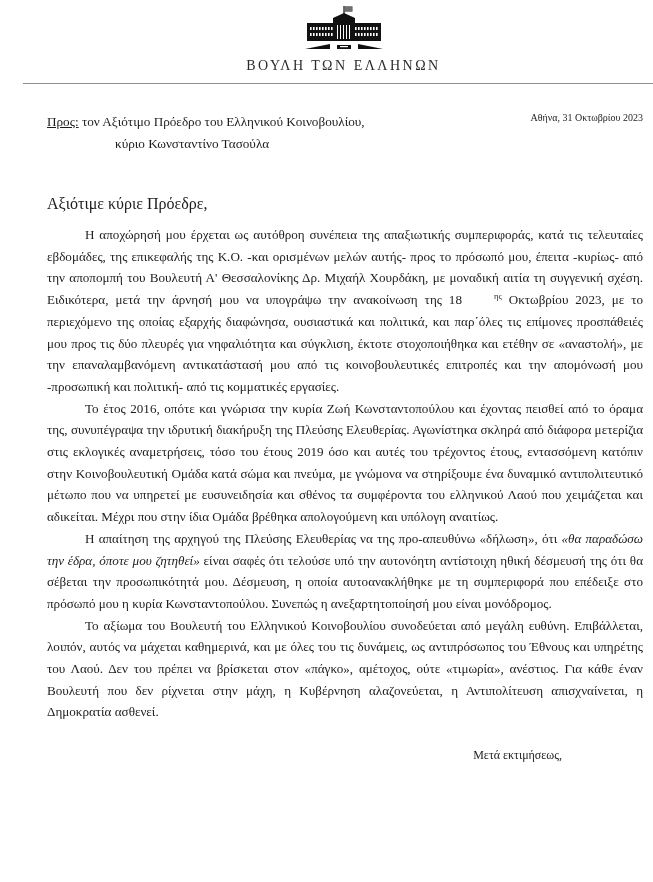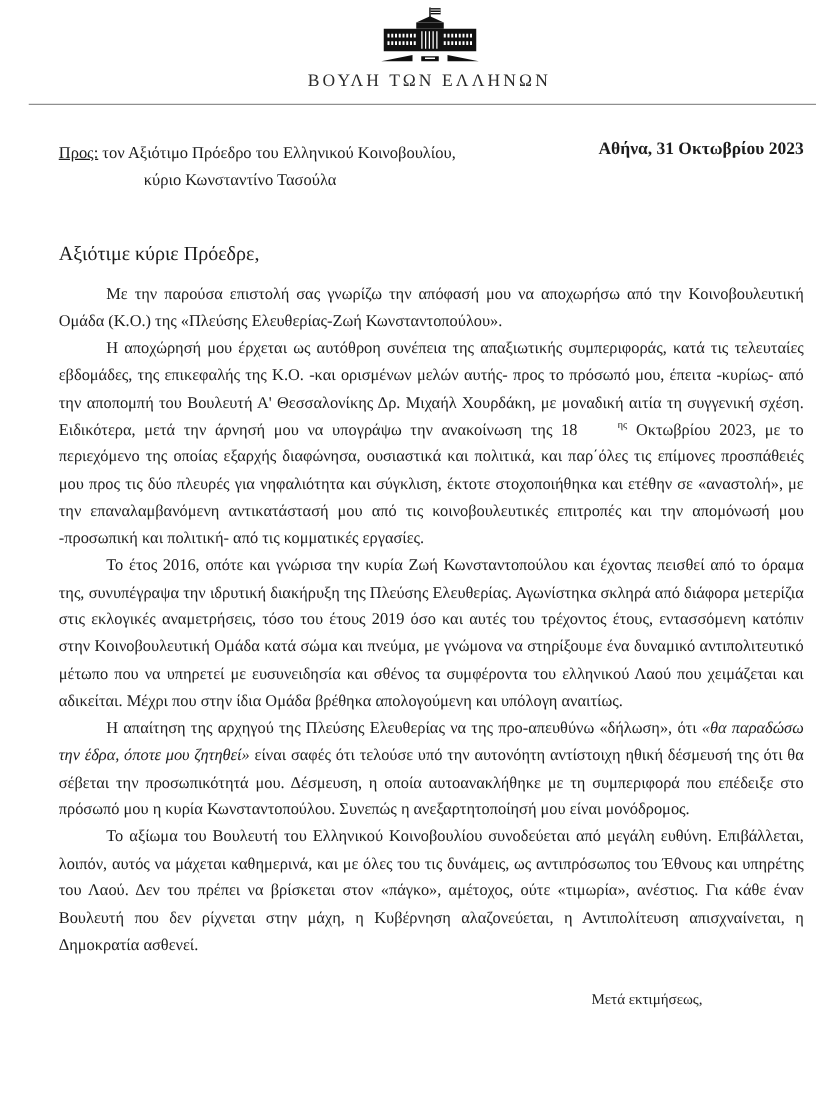--- a/index.html
+++ b/index.html
@@ -47,24 +47,24 @@
     font-size: 13.2px;
     line-height: 22px;
   }
   .recipient-label {
     text-decoration: underline;
   }
   .recipient-line2 {
     margin-left: 68px;
   }
   .date {
-    font-size: 14px;
+    font-size: 10px;
     white-space: nowrap;
     padding-top: 1px;
-    font-weight: bold;
+    font-weight: normal;
   }
   .salutation {
     margin: 40px 0 0 30px;
     font-size: 16px;
     font-family: Liberation Serif, serif;
   }
   .body-text {
     margin: 11px 27px 0 30px;
     font-size: 13.1px;
     line-height: 21.7px;
@@ -165,21 +165,20 @@
     <div class="recipient">
       <div><span class="recipient-label">Προς:</span>&nbsp;<span>τον Αξιότιμο Πρόεδρο του Ελληνικού Κοινοβουλίου,</span></div>
       <div class="recipient-line2">κύριο Κωνσταντίνο Τασούλα</div>
     </div>
     <div class="date">Αθήνα, 31 Οκτωβρίου 2023</div>
   </div>
 
   <div class="salutation">Αξιότιμε κύριε Πρόεδρε,</div>
 
   <div class="body-text">
-    <p>Με την παρούσα επιστολή σας γνωρίζω την απόφασή μου να αποχωρήσω από την Κοινοβουλευτική Ομάδα (Κ.Ο.) της «Πλεύσης Ελευθερίας-Ζωή Κωνσταντοπούλου».</p>
     <p><span>Η αποχώρησή μου έρχεται ως αυτόθροη συνέπεια της απαξιωτικής συμπεριφοράς, κατά τις τελευταίες εβδομάδες, της επικεφαλής της Κ.Ο. -και ορισμένων μελών αυτής- προς το πρόσωπό μου, έπειτα -κυρίως- από την αποπομπή του Βουλευτή Α' Θεσσαλονίκης Δρ. Μιχαήλ Χουρδάκη, με μοναδική αιτία τη συγγενική σχέση. Ειδικότερα, μετά την άρνησή μου να υπογράψω την ανακοίνωση της 18</span><sup>ης</sup><span> Οκτωβρίου 2023, με το περιεχόμενο της οποίας εξαρχής διαφώνησα, ουσιαστικά και πολιτικά, και παρ΄όλες τις επίμονες προσπάθειές μου προς τις δύο πλευρές για νηφαλιότητα και σύγκλιση, έκτοτε στοχοποιήθηκα και ετέθην σε «αναστολή», με την επαναλαμβανόμενη αντικατάστασή μου από τις κοινοβουλευτικές επιτροπές και την απομόνωσή μου -προσωπική και πολιτική- από τις κομματικές εργασίες.</span></p>
     <p>Το έτος 2016, οπότε και γνώρισα την κυρία Ζωή Κωνσταντοπούλου και έχοντας πεισθεί από το όραμα της, συνυπέγραψα την ιδρυτική διακήρυξη της Πλεύσης Ελευθερίας. Αγωνίστηκα σκληρά από διάφορα μετερίζια στις εκλογικές αναμετρήσεις, τόσο του έτους 2019 όσο και αυτές του τρέχοντος έτους, εντασσόμενη κατόπιν στην Κοινοβουλευτική Ομάδα κατά σώμα και πνεύμα, με γνώμονα να στηρίξουμε ένα δυναμικό αντιπολιτευτικό μέτωπο που να υπηρετεί με ευσυνειδησία και σθένος τα συμφέροντα του ελληνικού Λαού που χειμάζεται και αδικείται. Μέχρι που στην ίδια Ομάδα βρέθηκα απολογούμενη και υπόλογη αναιτίως.</p>
     <p><span>Η απαίτηση της αρχηγού της Πλεύσης Ελευθερίας να της προ-απευθύνω «δήλωση», ότι </span><span class="quote-italic">«θα παραδώσω την έδρα, όποτε μου ζητηθεί»</span><span> είναι σαφές ότι τελούσε υπό την αυτονόητη αντίστοιχη ηθική δέσμευσή της ότι θα σέβεται την προσωπικότητά μου. Δέσμευση, η οποία αυτοανακλήθηκε με τη συμπεριφορά που επέδειξε στο πρόσωπό μου η κυρία Κωνσταντοπούλου. Συνεπώς η ανεξαρτητοποίησή μου είναι μονόδρομος.</span></p>
     <p>Το αξίωμα του Βουλευτή του Ελληνικού Κοινοβουλίου συνοδεύεται από μεγάλη ευθύνη. Επιβάλλεται, λοιπόν, αυτός να μάχεται καθημερινά, και με όλες του τις δυνάμεις, ως αντιπρόσωπος του Έθνους και υπηρέτης του Λαού. Δεν του πρέπει να βρίσκεται στον «πάγκο», αμέτοχος, ούτε «τιμωρία», ανέστιος. Για κάθε έναν Βουλευτή που δεν ρίχνεται στην μάχη, η Κυβέρνηση αλαζονεύεται, η Αντιπολίτευση απισχναίνεται, η Δημοκρατία ασθενεί.</p>
   </div>
 
   <div class="closing-block">
     <div>Μετά εκτιμήσεως,</div>
 
   </div>

